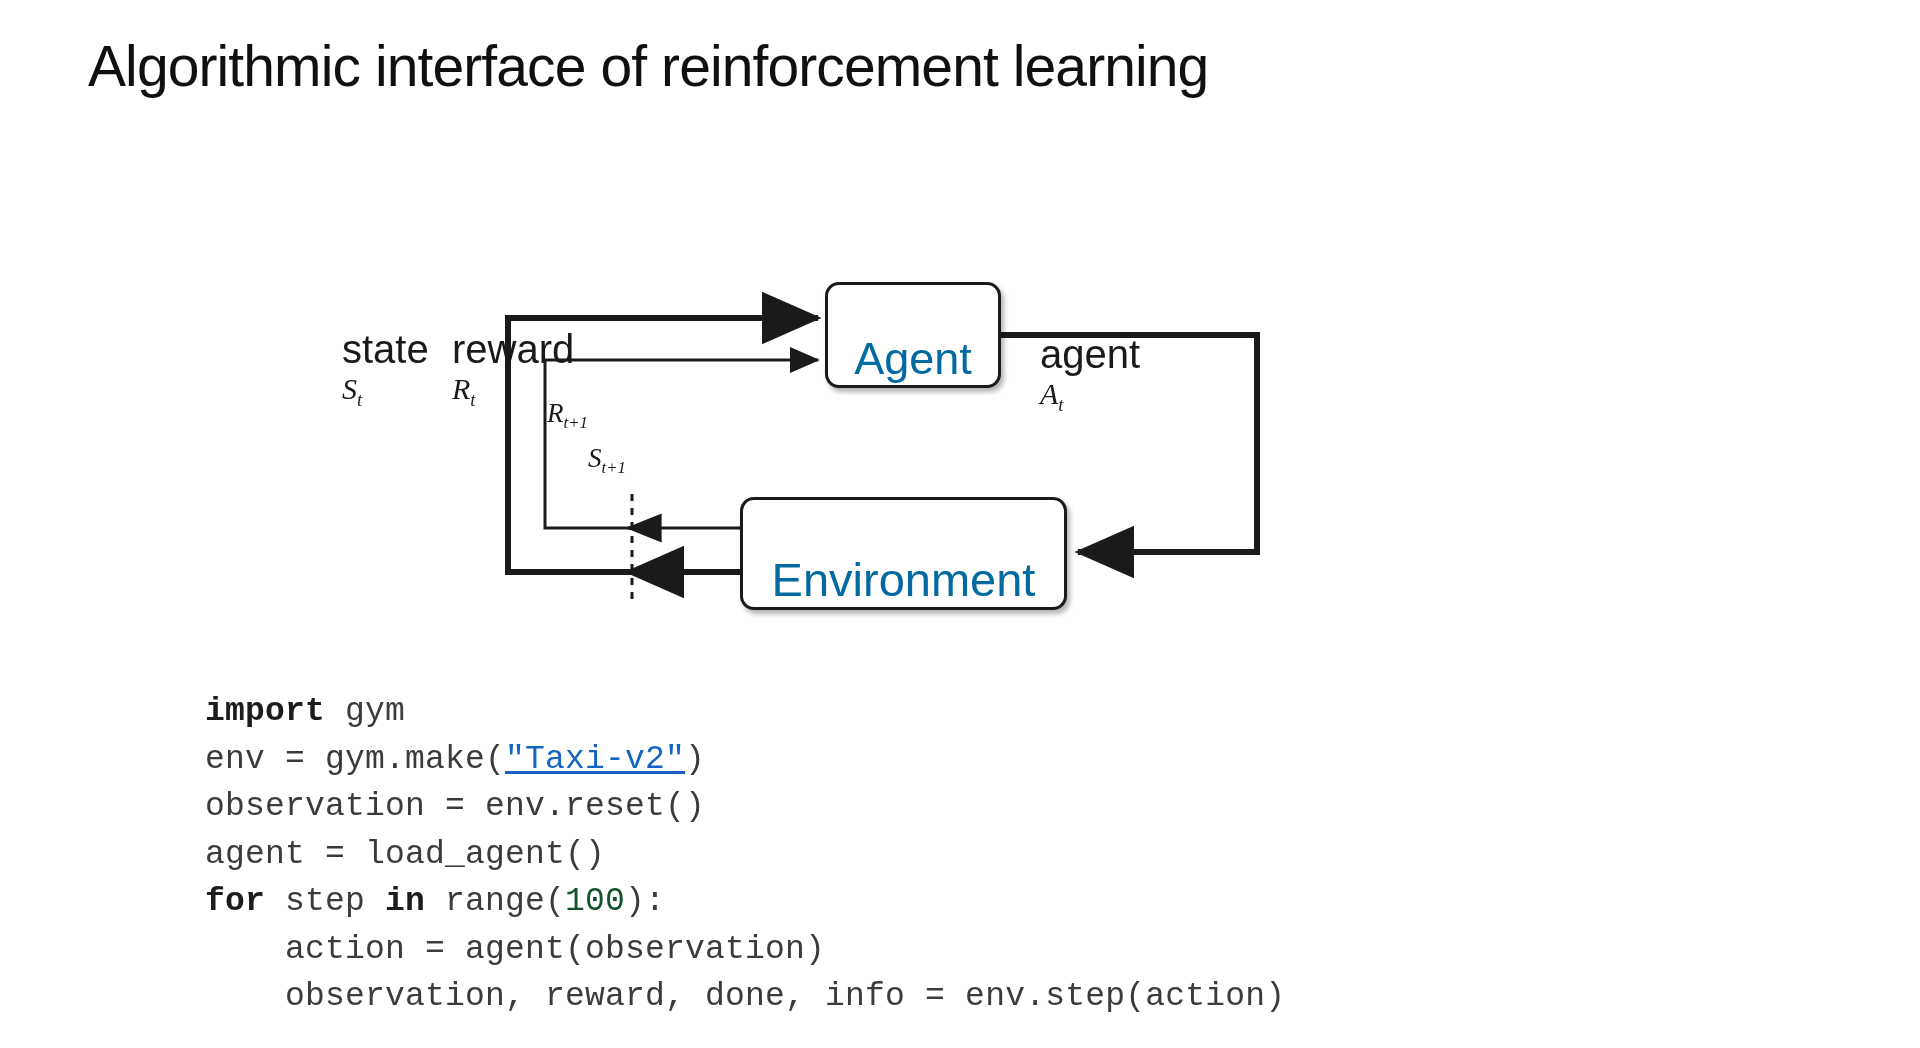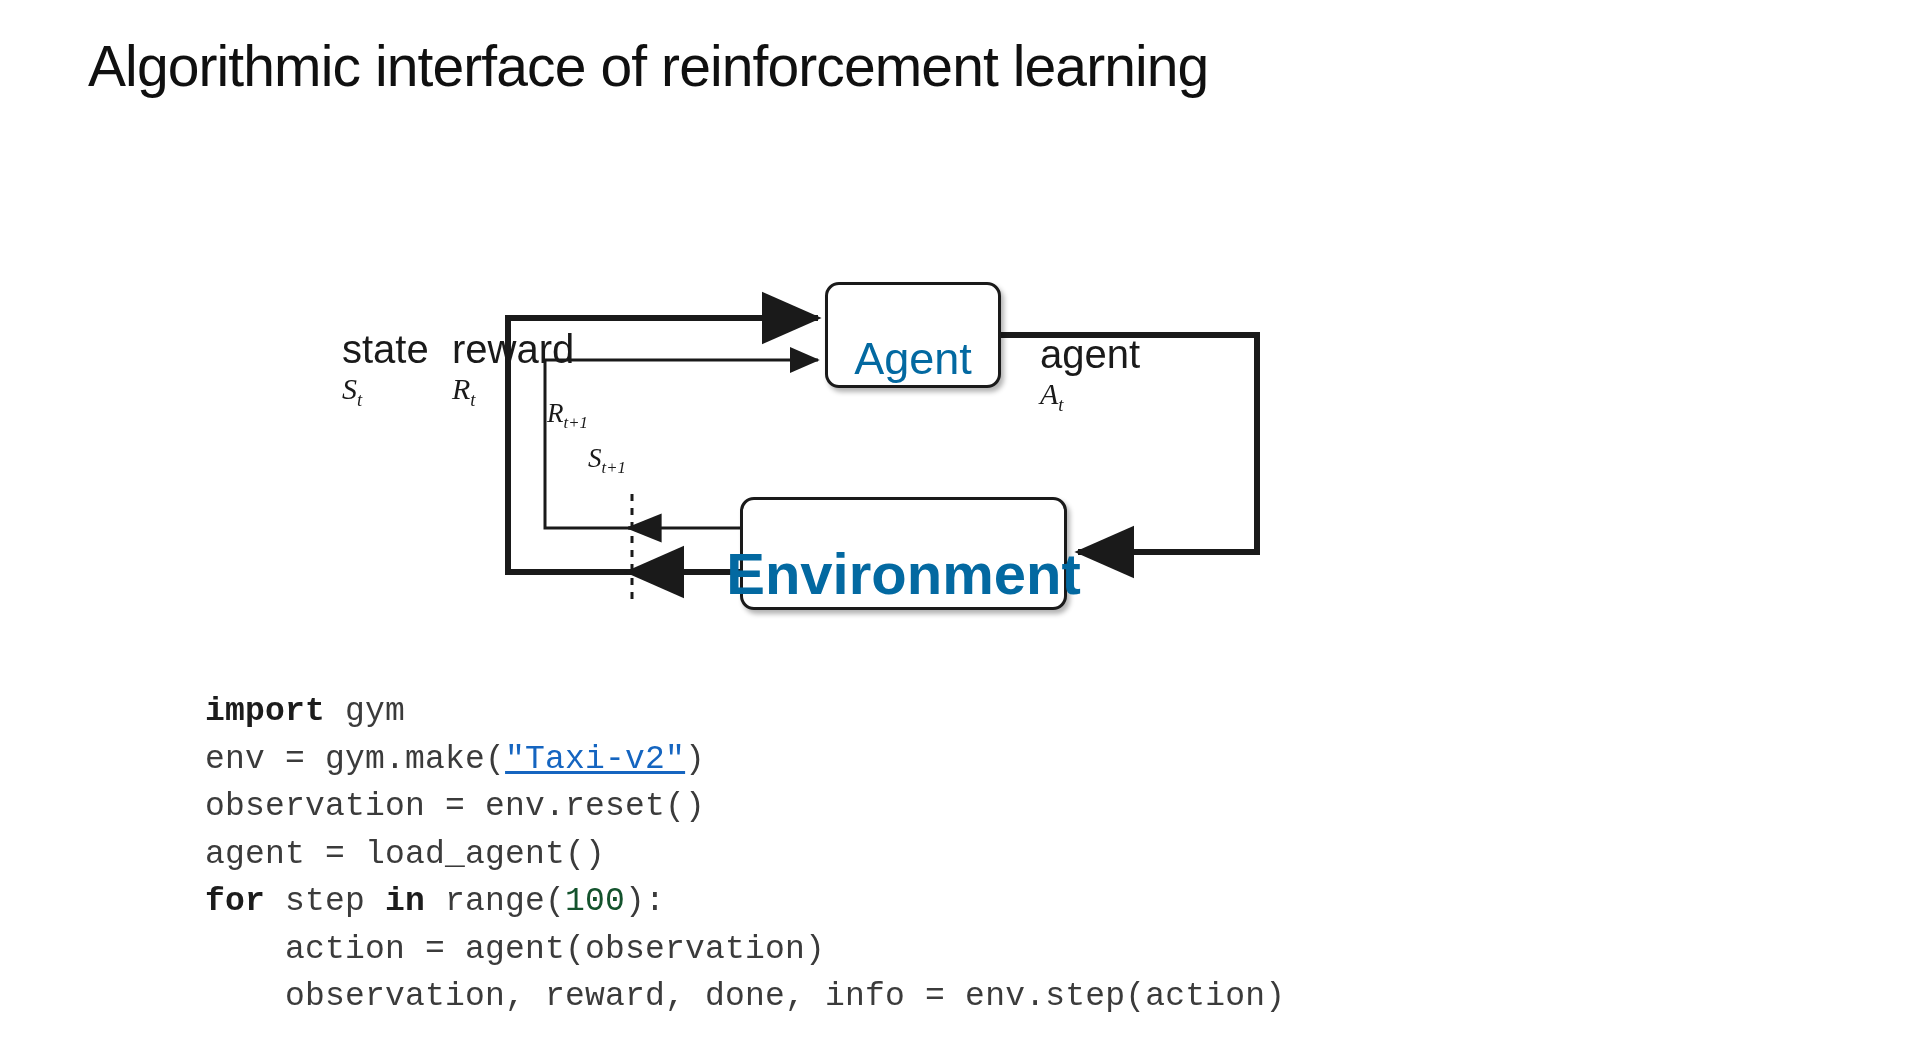--- a/index.html
+++ b/index.html
@@ -70,22 +70,21 @@
     top: 27px;
     width: 176px;
     height: 106px;
     font-size: 45px;
   }
   #node-environment {
     left: 340px;
     top: 242px;
     width: 327px;
     height: 113px;
-    font-size: 58px;
-    font-weight: bold;
+    font-size: 47px;
   }
 
   
   .diag-label {
     position: absolute;
     font-family: "Liberation Sans", sans-serif;
     color: #1a1a1a;
     white-space: nowrap;
     z-index: 4;
   }

